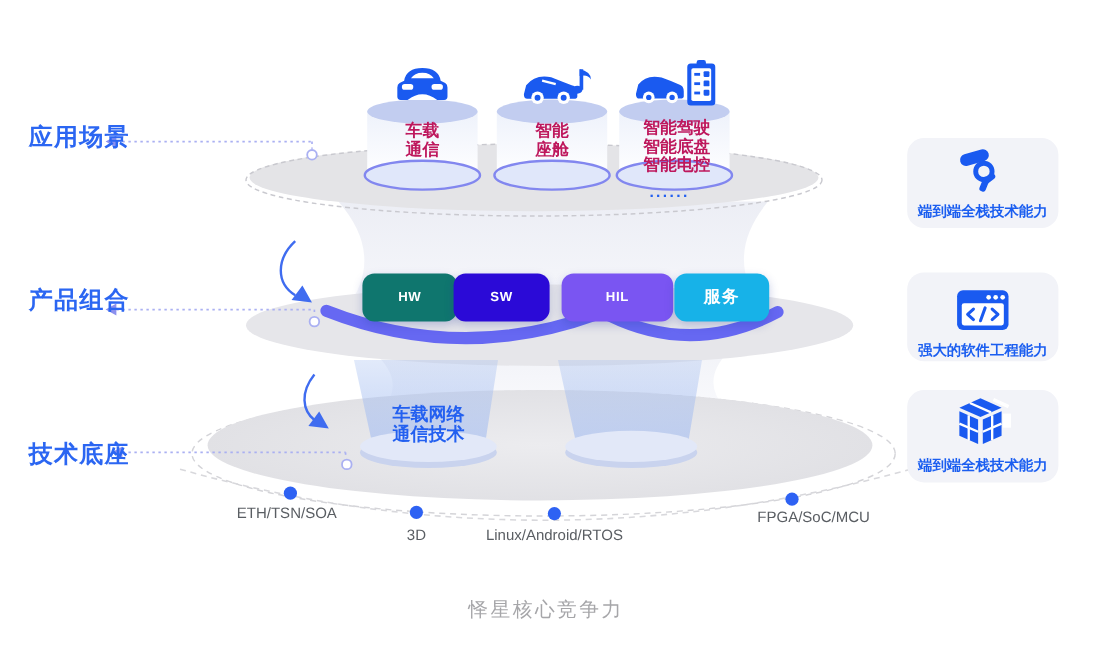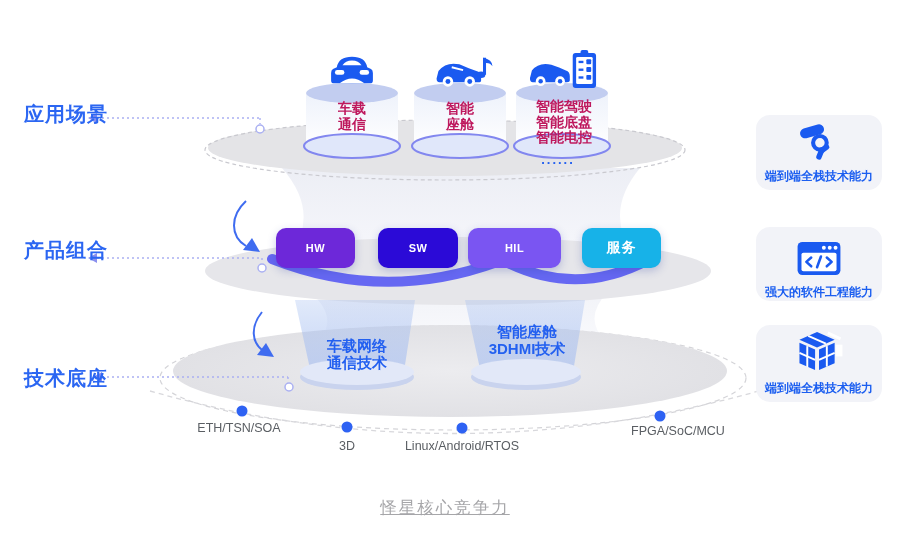--- a/index.html
+++ b/index.html
@@ -190,29 +190,27 @@
 
   <div class="abs cyl-label" style="left:302px;top:101px;">车载
 通信</div>
   <div class="abs cyl-label" style="left:410px;top:101px;">智能
 座舱</div>
   <div class="abs cyl-label" style="left:514px;top:99px;">智能驾驶
 智能底盘
 智能电控</div>
   <div class="abs more-dots" style="left:514px;top:152px;">......</div>
 
-  <button class="pill-btn pill-sm" style="left: 276px; width: 79px; background: #6d28d9;">HW</button>
+  <button class="pill-btn pill-sm" style="left: 302px; width: 79px; background: #0f766e;">HW</button>
   <button class="pill-btn pill-sm" style="left: 378px; width: 80px; background: rgb(43, 10, 215);">SW</button>
   <button class="pill-btn pill-sm" style="left: 468px; width: 93px; background: rgb(122, 85, 242);">HIL</button>
-  <button class="pill-btn pill-lg" style="left: 562px; width: 79px; background: rgb(23, 178, 232); margin-left: 20px;">服务</button>
+  <button class="pill-btn pill-lg" style="left: 562px; width: 79px; background: rgb(23, 178, 232);">服务</button>
 
   <div class="abs beam-label" style="left:297px;top:337px;">车载网络
 通信技术</div>
-  <div class="abs beam-label" style="left:467px;top:323px;">智能座舱
-3DHMI技术</div>
 
   <div class="abs found-label" style="left:239px;top:421px;">ETH/TSN/SOA</div>
   <div class="abs found-label" style="left:347px;top:439px;">3D</div>
   <div class="abs found-label" style="left:462px;top:439px;">Linux/Android/RTOS</div>
   <div class="abs found-label" style="left:678px;top:424px;">FPGA/SoC/MCU</div>
 
   <div class="strength-card" style="top:115px;height:75px;">
     <svg width="44" height="40" viewBox="0 0 48 44">
       <g transform="rotate(-16 16 12)">
           <rect x="3" y="6" width="27" height="11" rx="5.5" fill="#1a5af0"></rect>
@@ -251,15 +249,15 @@
       <path d="M12 16.5 L12 38" stroke="#ffffff" stroke-width="2"></path>
       <path d="M4 23.5 L20 30.5" stroke="#ffffff" stroke-width="2"></path>
       <path d="M24 30.5 L40 23.5" stroke="#ffffff" stroke-width="2"></path>
       <path d="M32 16.5 L32 37.5" stroke="#ffffff" stroke-width="2"></path>
       <path d="M33 3 L46 9" stroke="#ffffff" stroke-width="3"></path>
       <rect x="41" y="15" width="7" height="12" fill="#ffffff"></rect>
     </svg>
     <div class="strength-label">端到端全栈技术能力</div>
   </div>
 
-  <div class="abs caption" style="left:445px;top:497px;text-decoration:underline;">怿星核心竞争力</div>
+  <div class="abs caption" style="left:455px;top:497px;">怿星核心竞争力</div>
 
 </div>
 
 </body></html>

